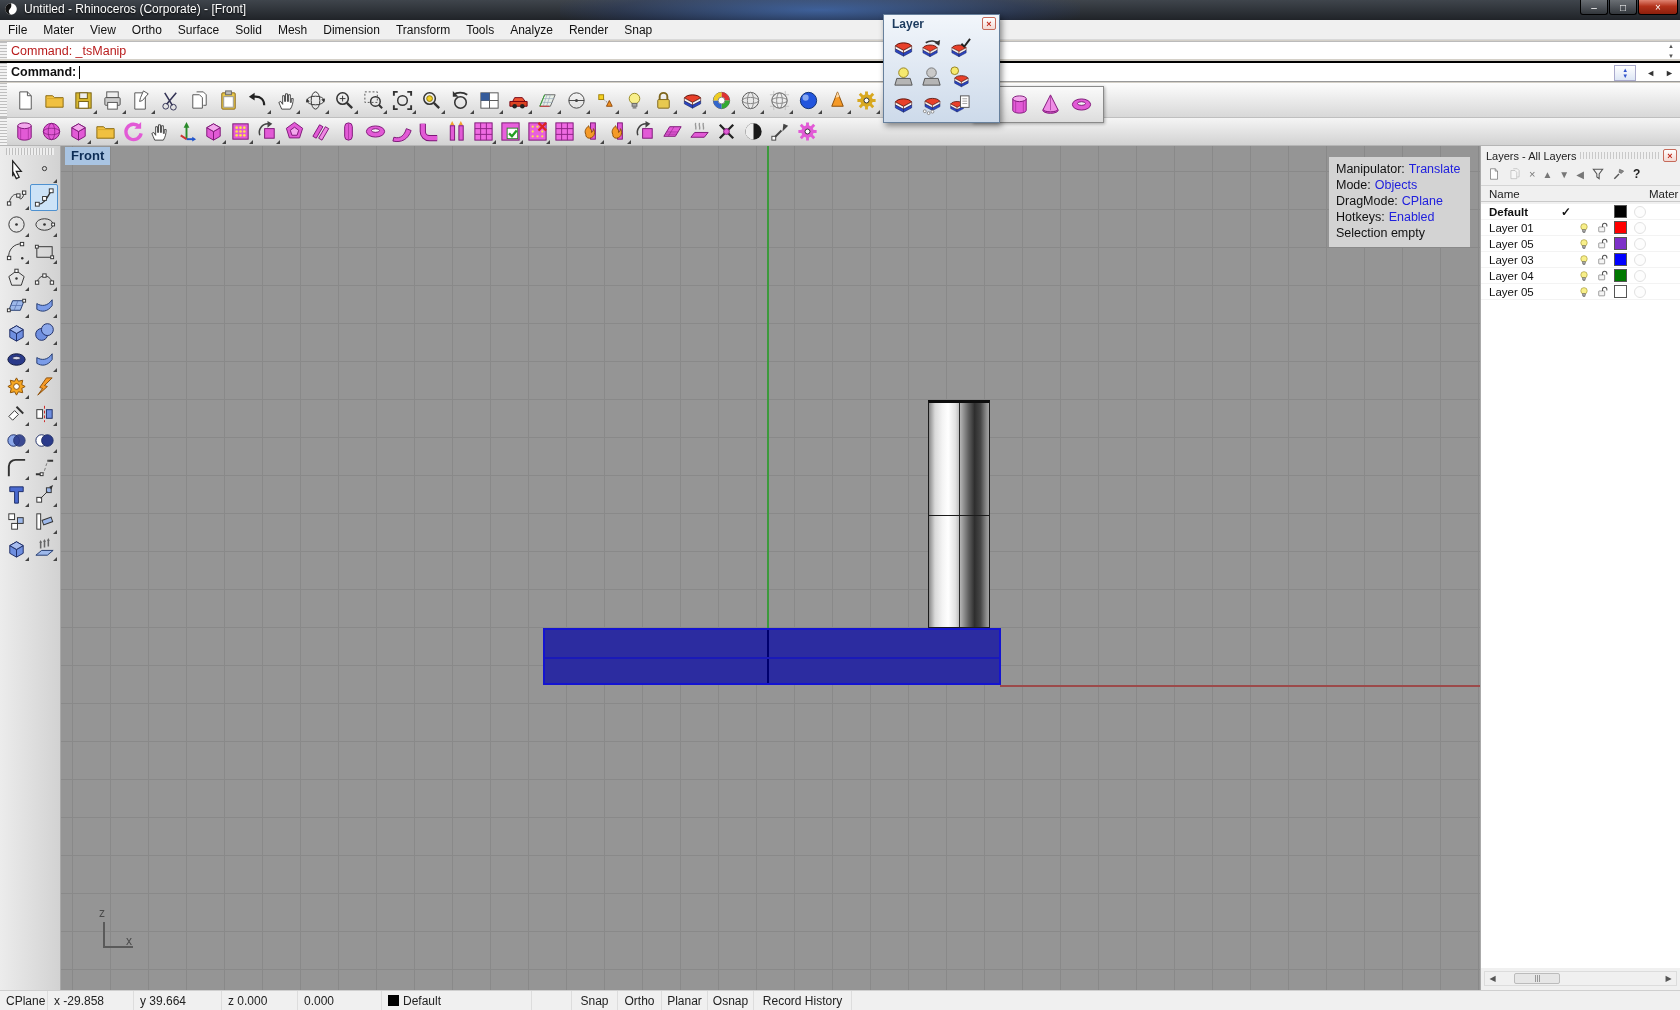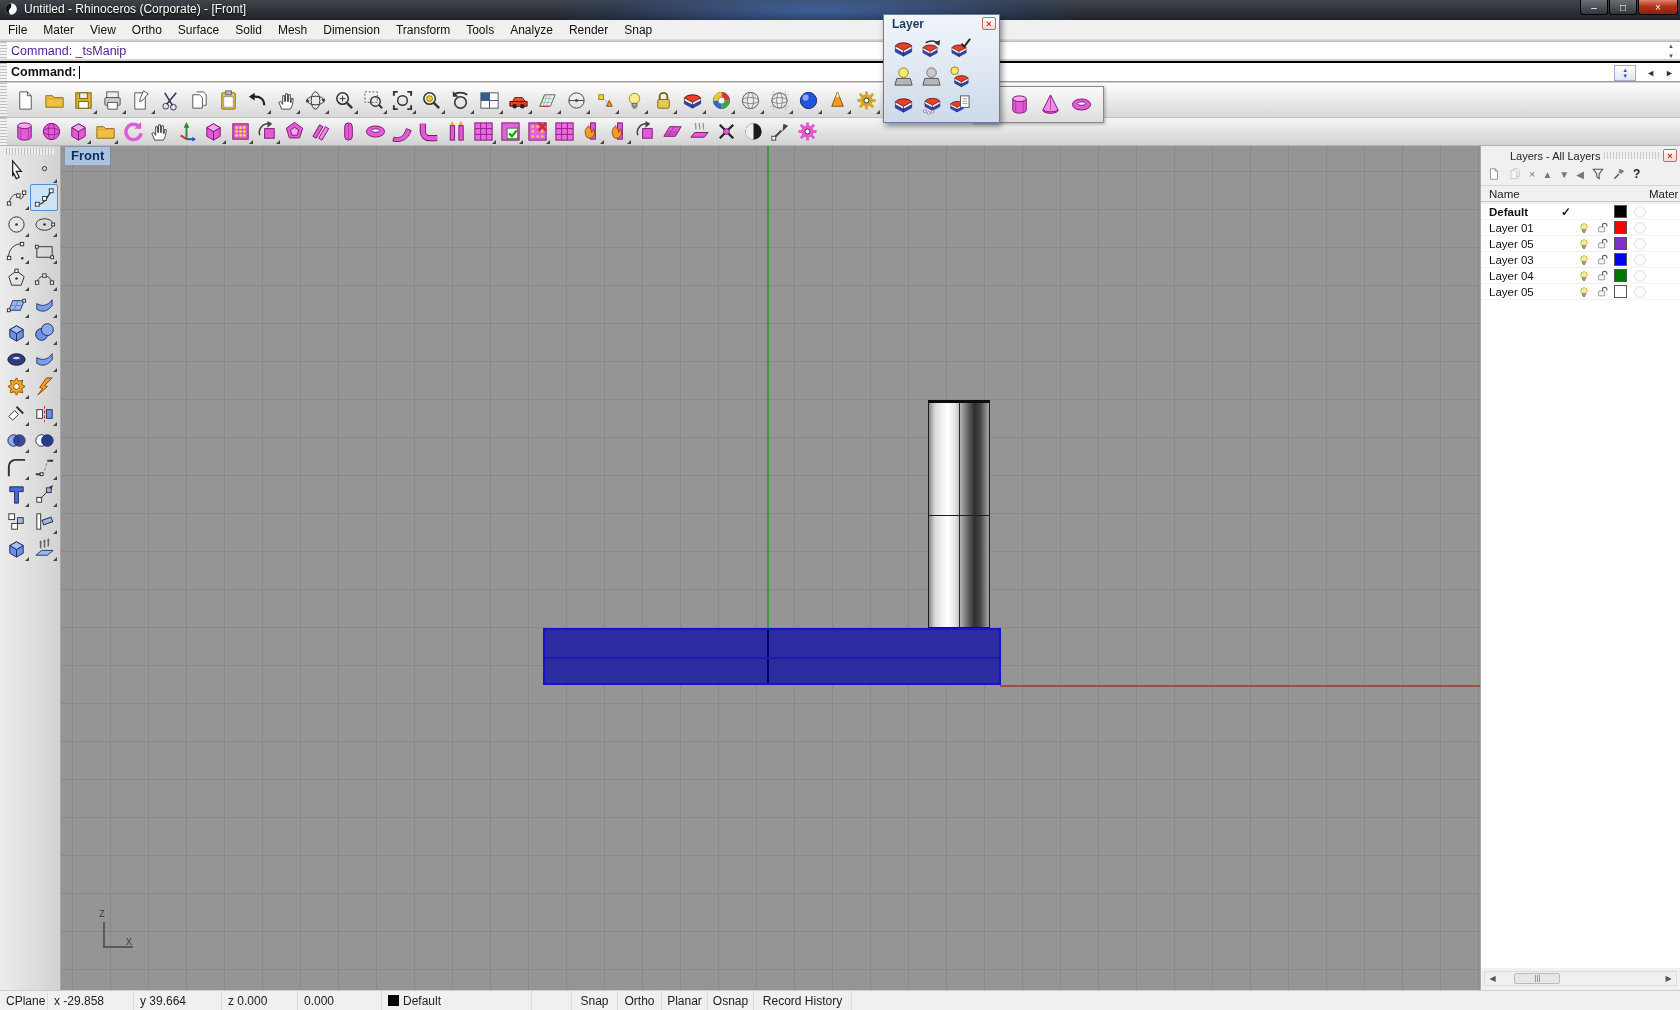--- a/index.html
+++ b/index.html
@@ -23,21 +23,21 @@
     border-bottom:1px solid #d9d9d9; display:flex; align-items:center; }
   .menu-item { font-size:12px; color:#111; padding:2px 8px; }
 
   
   #cmdhist { position:absolute; left:0; top:41px; width:1680px; height:18px; background:#fff;
     border-top:1px solid #bbb; display:flex; align-items:center; }
   #cmdline { position:absolute; left:0; top:61px; width:1680px; height:21px; background:#fff;
     border-top:2px solid #000; border-bottom:1px solid #9a9a9a; display:flex; align-items:center; }
   .grip-v { width:7px; align-self:stretch;
     background:repeating-linear-gradient(#bfbfbf 0 1px, #f3f3f3 1px 3px); margin-right:4px; }
-  #cmdhist-text { font-size:12.5px; color:#4c1d95; }
+  #cmdhist-text { font-size:12.5px; color:#b91c1c; }
   #cmd-prompt { font-size:12.5px; font-weight:bold; color:#111; }
   .caret { display:inline-block; width:1px; height:13px; background:#000; margin-left:3px; }
   #hist-scroll { position:absolute; right:2px; top:1px; width:14px; height:16px; display:flex; flex-direction:column;
     justify-content:space-between; font-size:6px; color:#555; text-align:center; }
   #cmd-ctrls { position:absolute; right:6px; top:2px; display:flex; gap:10px; align-items:center; }
   #spinner { width:22px; height:16px; border:1px solid #aac; background:linear-gradient(#fff,#dde6f5);
     display:flex; flex-direction:column; align-items:center; justify-content:center; font-size:6px; color:#35c; line-height:6px; }
   .arrow-btn { font-size:9px; color:#333; }
 
   
@@ -103,21 +103,21 @@
 
   
   #axis-ind { position:absolute; left:30px; top:768px; width:48px; height:42px; }
   #axis-ind .zline { position:absolute; left:12px; top:8px; width:2px; height:26px; background:#5a5a5a; }
   #axis-ind .xline { position:absolute; left:12px; top:32px; width:30px; height:2px; background:#5a5a5a; }
   #axis-ind .zl { position:absolute; left:8px; top:-8px; font-size:12px; color:#4a4a4a; }
   #axis-ind .xl { position:absolute; left:35px; top:20px; font-size:12px; color:#4a4a4a; }
 
   
   #layers { position:absolute; left:1480px; top:0; width:200px; height:844px; background:#f0f0f0; border-left:1px solid #aaa; }
-  #lp-title { height:17px; display:flex; align-items:center; padding:2px 3px 0 5px; gap:4px;margin-left:24px; }
+  #lp-title { height:17px; display:flex; align-items:center; padding:2px 3px 0 5px; gap:4px; }
   #lp-title .txt { font-size:11px; color:#222; white-space:nowrap; }
   #lp-title .dots { flex:1; height:7px; background:repeating-linear-gradient(90deg,#c9c9c9 0 1px,transparent 1px 3px); }
   #lp-close { width:14px; height:13px; border:1px solid #c66a5a; border-radius:2px; background:linear-gradient(#fff,#f3d9d3);
     color:#c0281a; font-size:9px; font-weight:bold; display:flex; align-items:center; justify-content:center; }
   #lp-tools { height:22px; display:flex; align-items:center; gap:7px; padding:0 6px; }
   #lp-tools svg { width:14px; height:14px; }
   #lp-tools .t { font-size:10px; color:#777; }
   #lp-tools .q { font-size:12px; font-weight:bold; color:#222; }
   #lp-cols { height:17px; border-top:1px solid #d5d5d5; border-bottom:1px solid #c9c9c9; position:relative; background:#f0f0f0; }
   #lp-cols .c1 { position:absolute; left:8px; top:2px; font-size:11.5px; color:#222; }
@@ -1228,20 +1228,27 @@
       <div class="hseam"></div>
     </div>
 
     <div id="bluebox">
       <div class="vdiv"></div>
       <div class="hdiv"></div>
     </div>
 
     <div id="vp-label">Front</div>
 
+    <div id="hud">
+      <div class="hud-row"><span>Manipulator:</span><span class="hud-val">Translate</span></div>
+      <div class="hud-row"><span>Mode:</span><span class="hud-val">Objects</span></div>
+      <div class="hud-row"><span>DragMode:</span><span class="hud-val">CPlane</span></div>
+      <div class="hud-row"><span>Hotkeys:</span><span class="hud-val">Enabled</span></div>
+      <div class="hud-row">Selection empty</div>
+    </div>
 
     <div id="axis-ind">
       <span class="zl">z</span>
       <div class="zline"></div>
       <div class="xline"></div>
       <span class="xl">x</span>
     </div>
   </div>
 
   <div id="layers">

